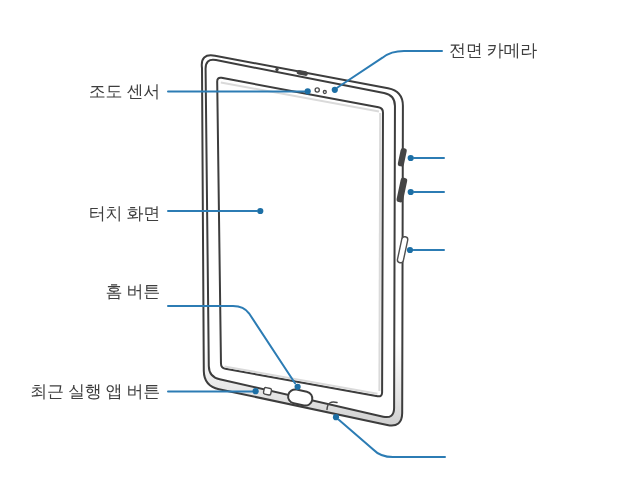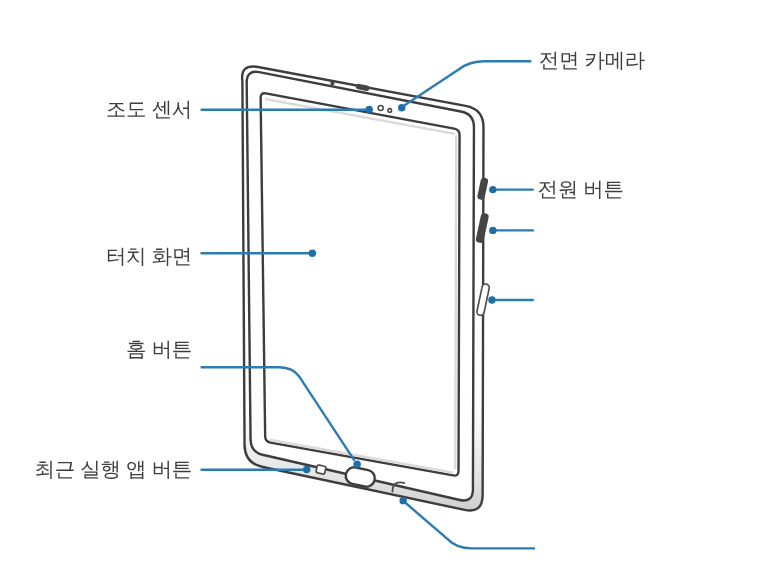--- a/index.html
+++ b/index.html
@@ -6,21 +6,21 @@
     --callout-line:#2c7cb4;
     --callout-dot:#1d6fa5;
     --outline:#3d3d3d;
     --label-text:#3e3e3e;
     --background:#ffffff;
   }
   html,body{margin:0;padding:0;background:var(--background);}
   .stage{
     position:relative;width:640px;height:480px;overflow:hidden;
     background:var(--background);
-    font-family:Liberation Sans, sans-serif;
+    font-family:Liberation Serif, serif;
   }
   .art{position:absolute;left:0;top:0;}
   .outline{stroke:var(--outline);stroke-width:2;}
   .callout{stroke:var(--callout-line);stroke-width:2;fill:none;stroke-linecap:round;}
   .dot{fill:var(--callout-dot);stroke:none;}
   .shade{stroke:#dadada;stroke-width:2;fill:none;}
   .darkpart{fill:#454545;stroke:none;}
   .lightpart{fill:#ffffff;stroke:#4f4f4f;stroke-width:1.4;}
   .glyph{stroke:#4a4a4a;fill:none;stroke-width:1.5;stroke-linecap:round;}
   .lbl{
@@ -93,18 +93,17 @@
       <path class="callout" d="M 168,391.5 L 252.5,391.5"></path>
       <circle class="dot" cx="255.6" cy="391.2" r="3.1"></circle>
 
       <path class="callout" d="M 445,457 L 393,457 Q 380.5,457 373.5,449.7 L 338.8,419.8"></path>
       <circle class="dot" cx="336" cy="417.2" r="3.1"></circle>
     </g>
   </svg>
 
   <div class="lbl right-col" style="top:41px;left:449px">전면 카메라</div>
   <div class="lbl left-col" style="top:82px">조도 센서</div>
-  <div class="lbl right-col" style="top:148px">전원 버튼</div>
   <div class="lbl left-col" style="top:204px">터치 화면</div>
   <div class="lbl left-col" style="top:282px">홈 버튼</div>
   <div class="lbl left-col" style="top:382px">최근 실행 앱 버튼</div>
 
 </div>
 
 </body></html>

